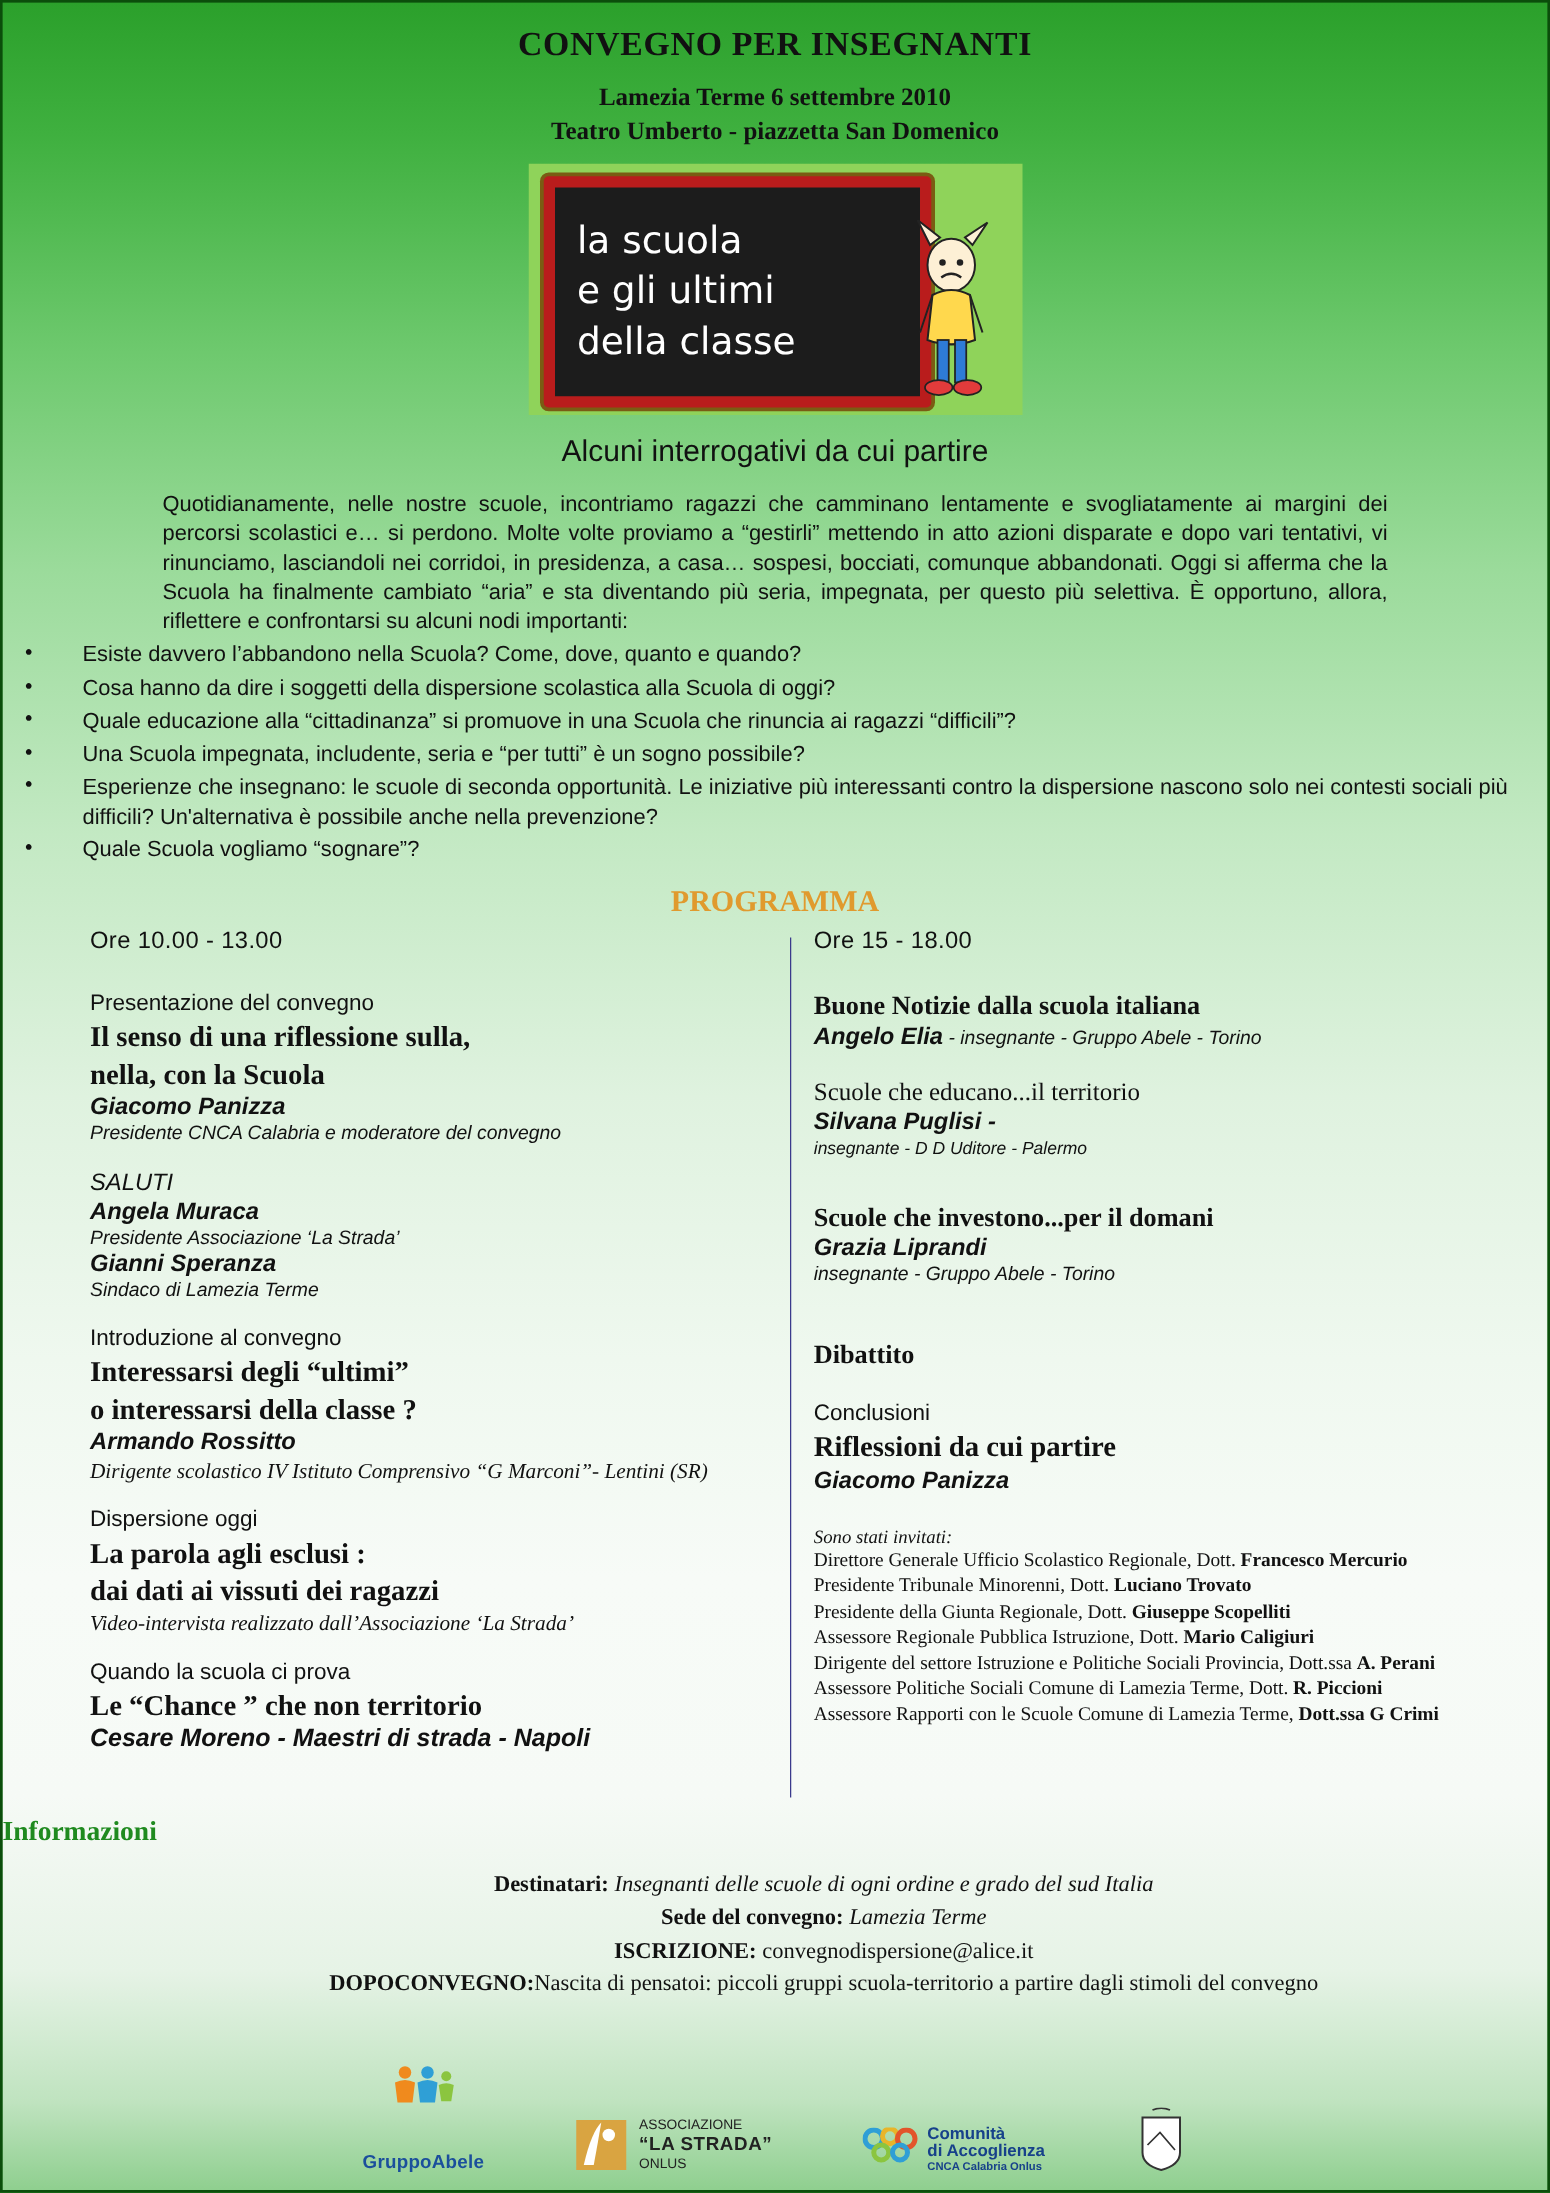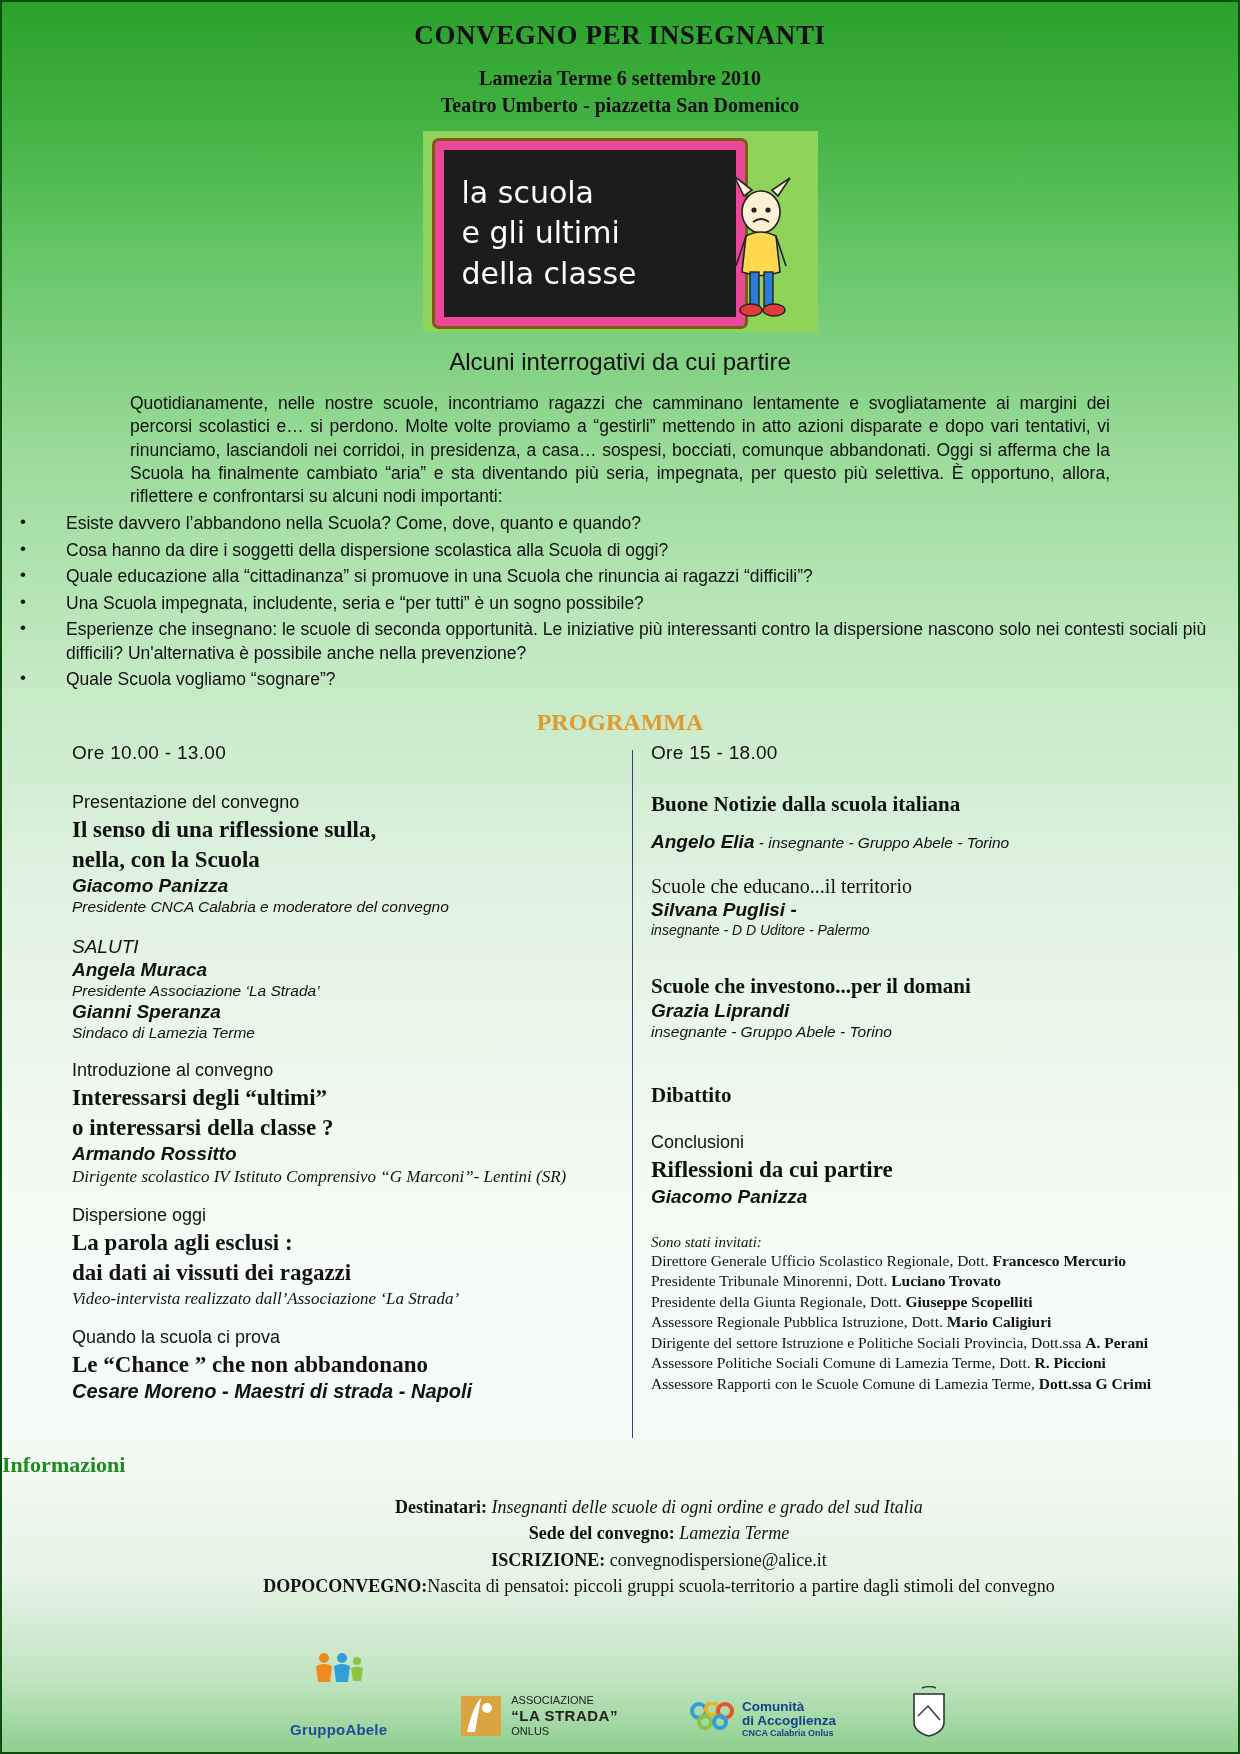--- a/index.html
+++ b/index.html
@@ -43,21 +43,21 @@
     width: 395px;
     margin: 12px auto 0 auto;
     background: #8fd35a;
     padding: 10px 12px 6px 12px;
     position: relative;
   }
   .board {
     width: 310px;
     height: 185px;
     background: #1c1c1c;
-    border: 9px solid #ec4899;
+    border: 9px solid #b91c1c;
     border-radius: 4px;
     box-shadow: 0 0 0 3px #7a5c13;
     display:flex; flex-direction:column; justify-content:center;
     padding-left: 18px;
   }
   .board span {
     color: #fff;
     font-family: "DejaVu Sans", sans-serif;
     font-size: 30px;
     line-height: 1.35;
@@ -271,31 +271,31 @@
 o interessarsi della classe ?</div>
       <div class="name-bi">Armando Rossitto</div>
       <div class="role-i-serif">Dirigente scolastico IV Istituto Comprensivo  “G Marconi”-  Lentini (SR)</div>
 
       <div class="plain">Dispersione oggi</div>
       <div class="big-serif" style="white-space:pre-line">La parola agli esclusi :
 dai dati ai vissuti dei ragazzi</div>
       <div class="role-i-serif">Video-intervista realizzato dall’Associazione  ‘La Strada’</div>
 
       <div class="plain">Quando la scuola ci prova</div>
-      <div class="big-serif">Le “Chance ” che non abbandonano</div>
+      <div class="big-serif">Le “Chance ” che non territorio</div>
       <div class="name-bi" style="font-size:20px">Cesare Moreno - Maestri di strada - Napoli</div>
     </div>
 
     <div class="vrule"></div>
 
     <div class="colR">
       <div class="ore">Ore 15 - 18.00</div>
 
       <div class="r-title-serif">Buone Notizie dalla scuola italiana</div>
-      <div style="margin-top:14px">
+      <div style="margin-top:2px">
         <span class="name-bi" style="display:inline">Angelo Elia</span><span class="role-i" style="display:inline"> - insegnante - Gruppo Abele -  Torino</span>
       </div>
 
       <div class="r-plain-serif" style="margin-top:22px">Scuole che educano...il territorio</div>
       <div class="name-bi">Silvana Puglisi -</div>
       <div class="small-i">insegnante - D D Uditore - Palermo</div>
 
       <div class="r-title-serif" style="margin-top:36px">Scuole che investono...per il domani</div>
       <div class="name-bi">Grazia Liprandi</div>
       <div class="role-i">insegnante - Gruppo Abele -  Torino</div>

